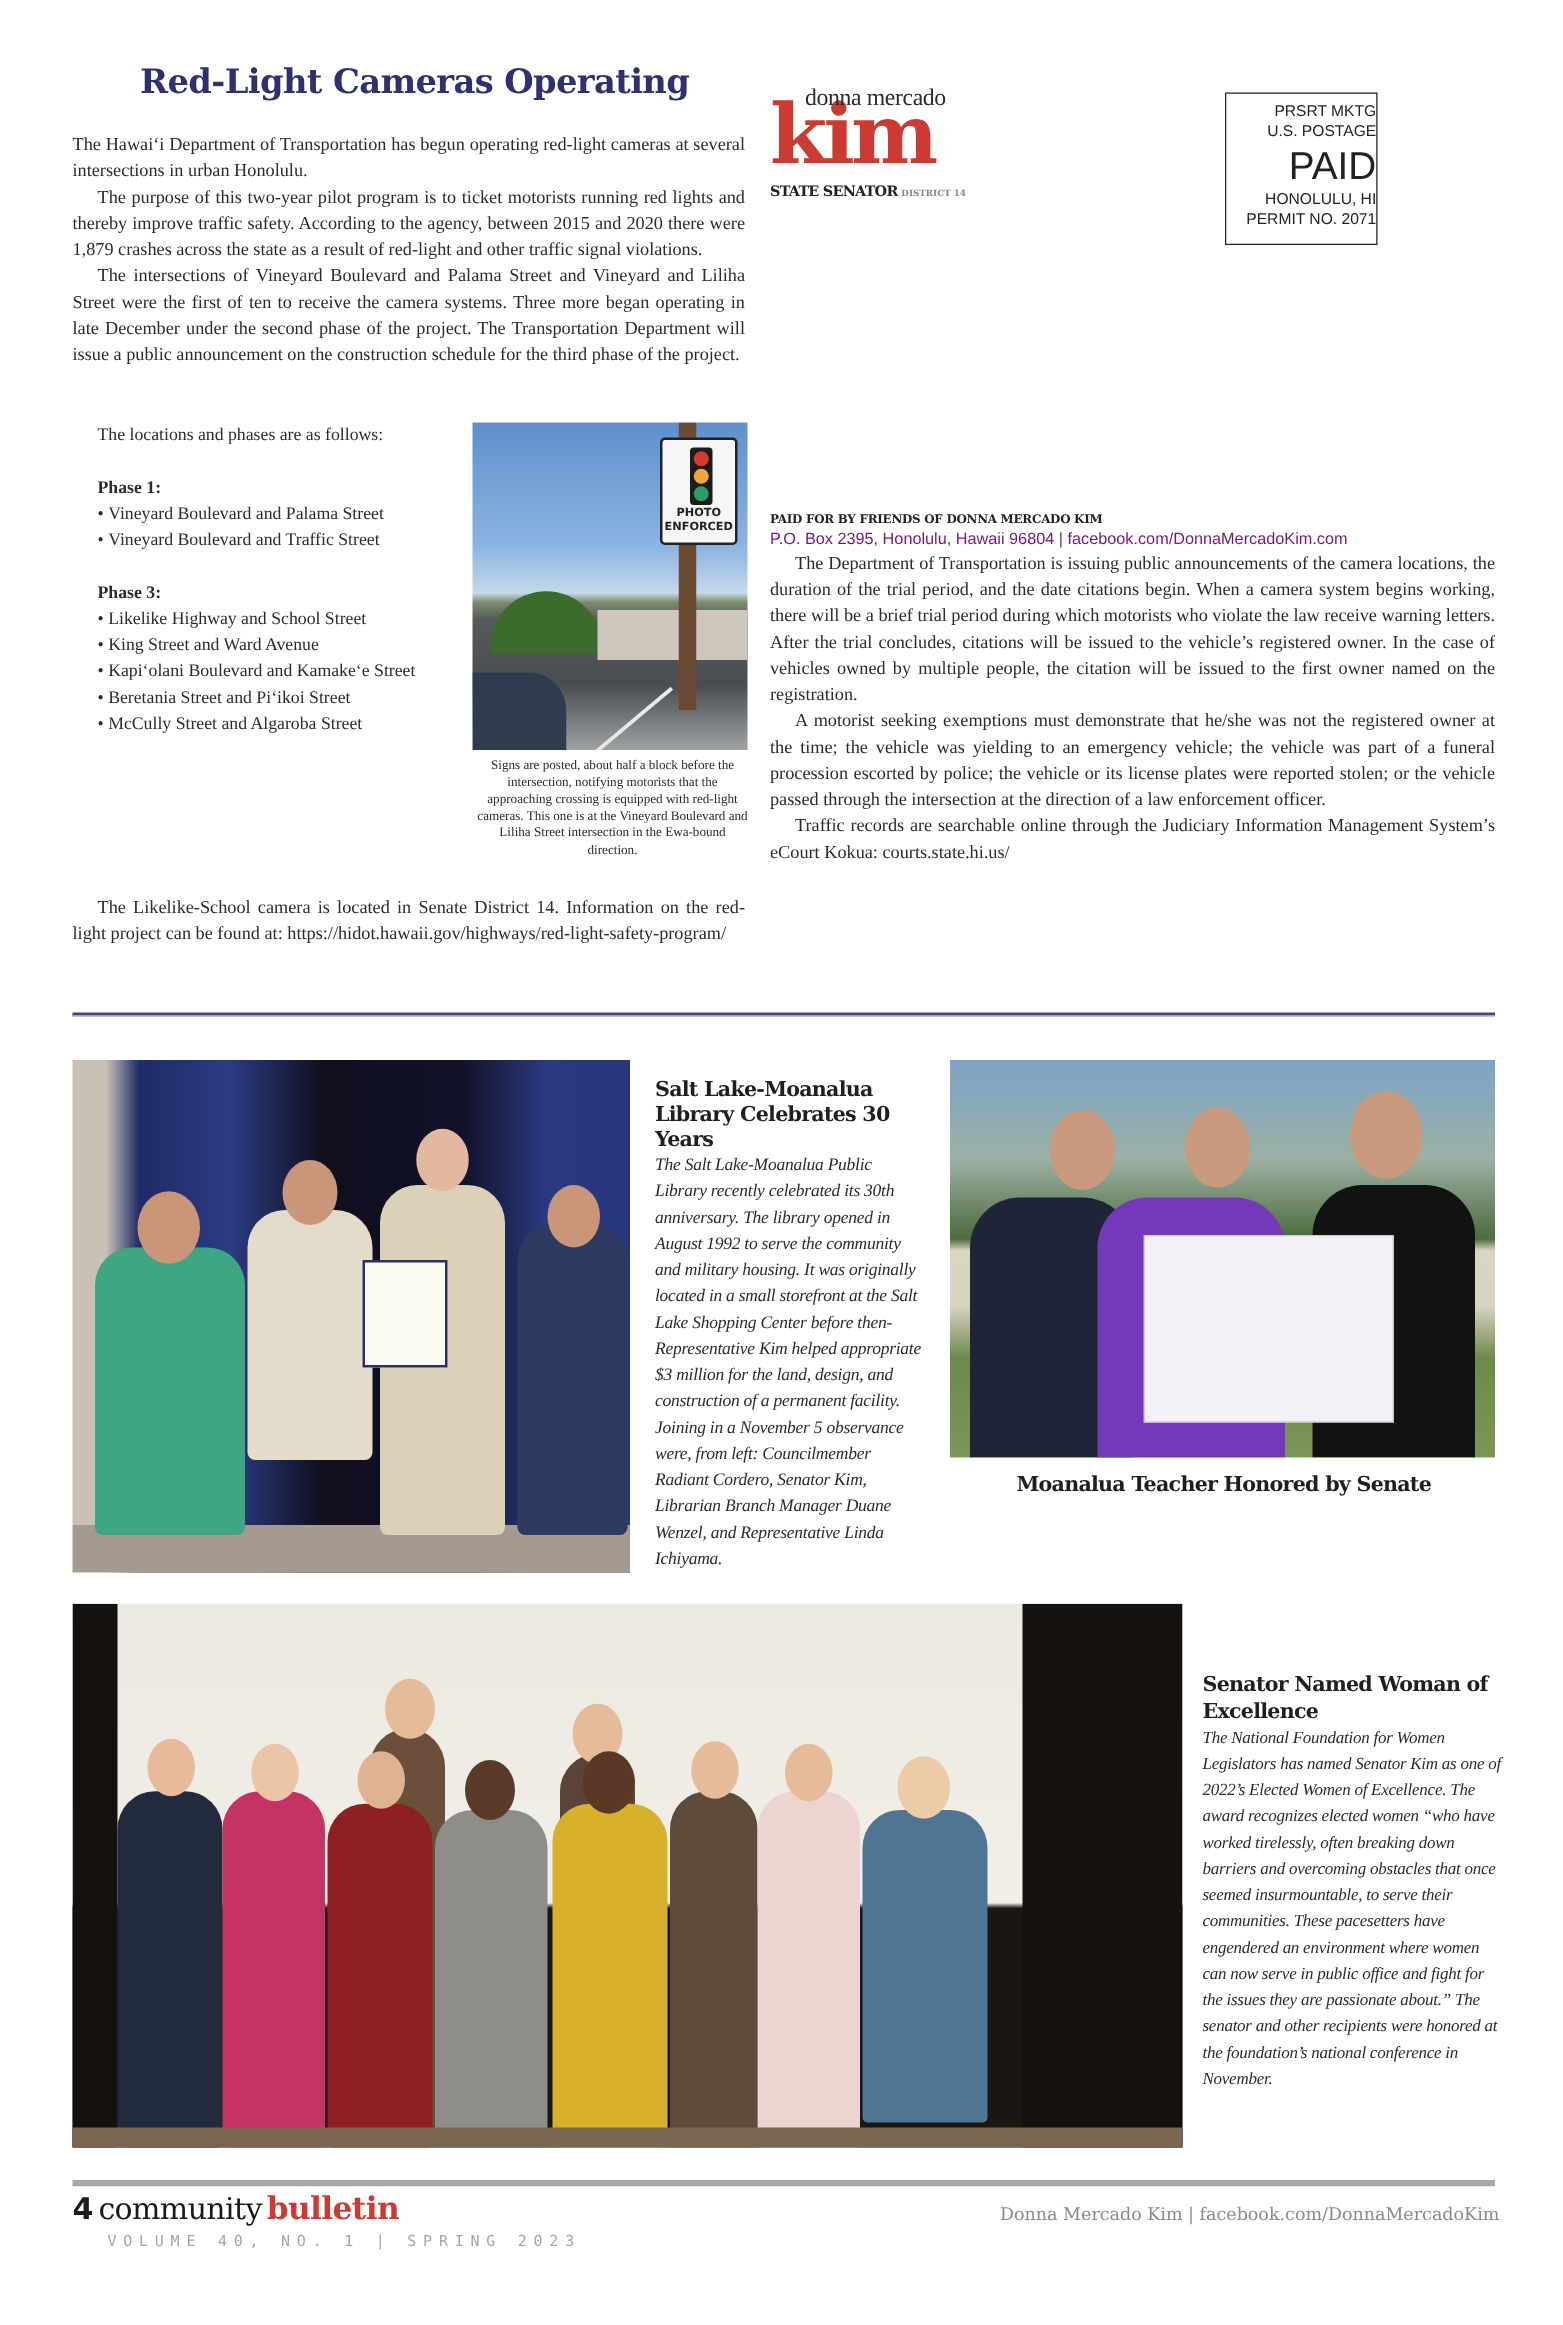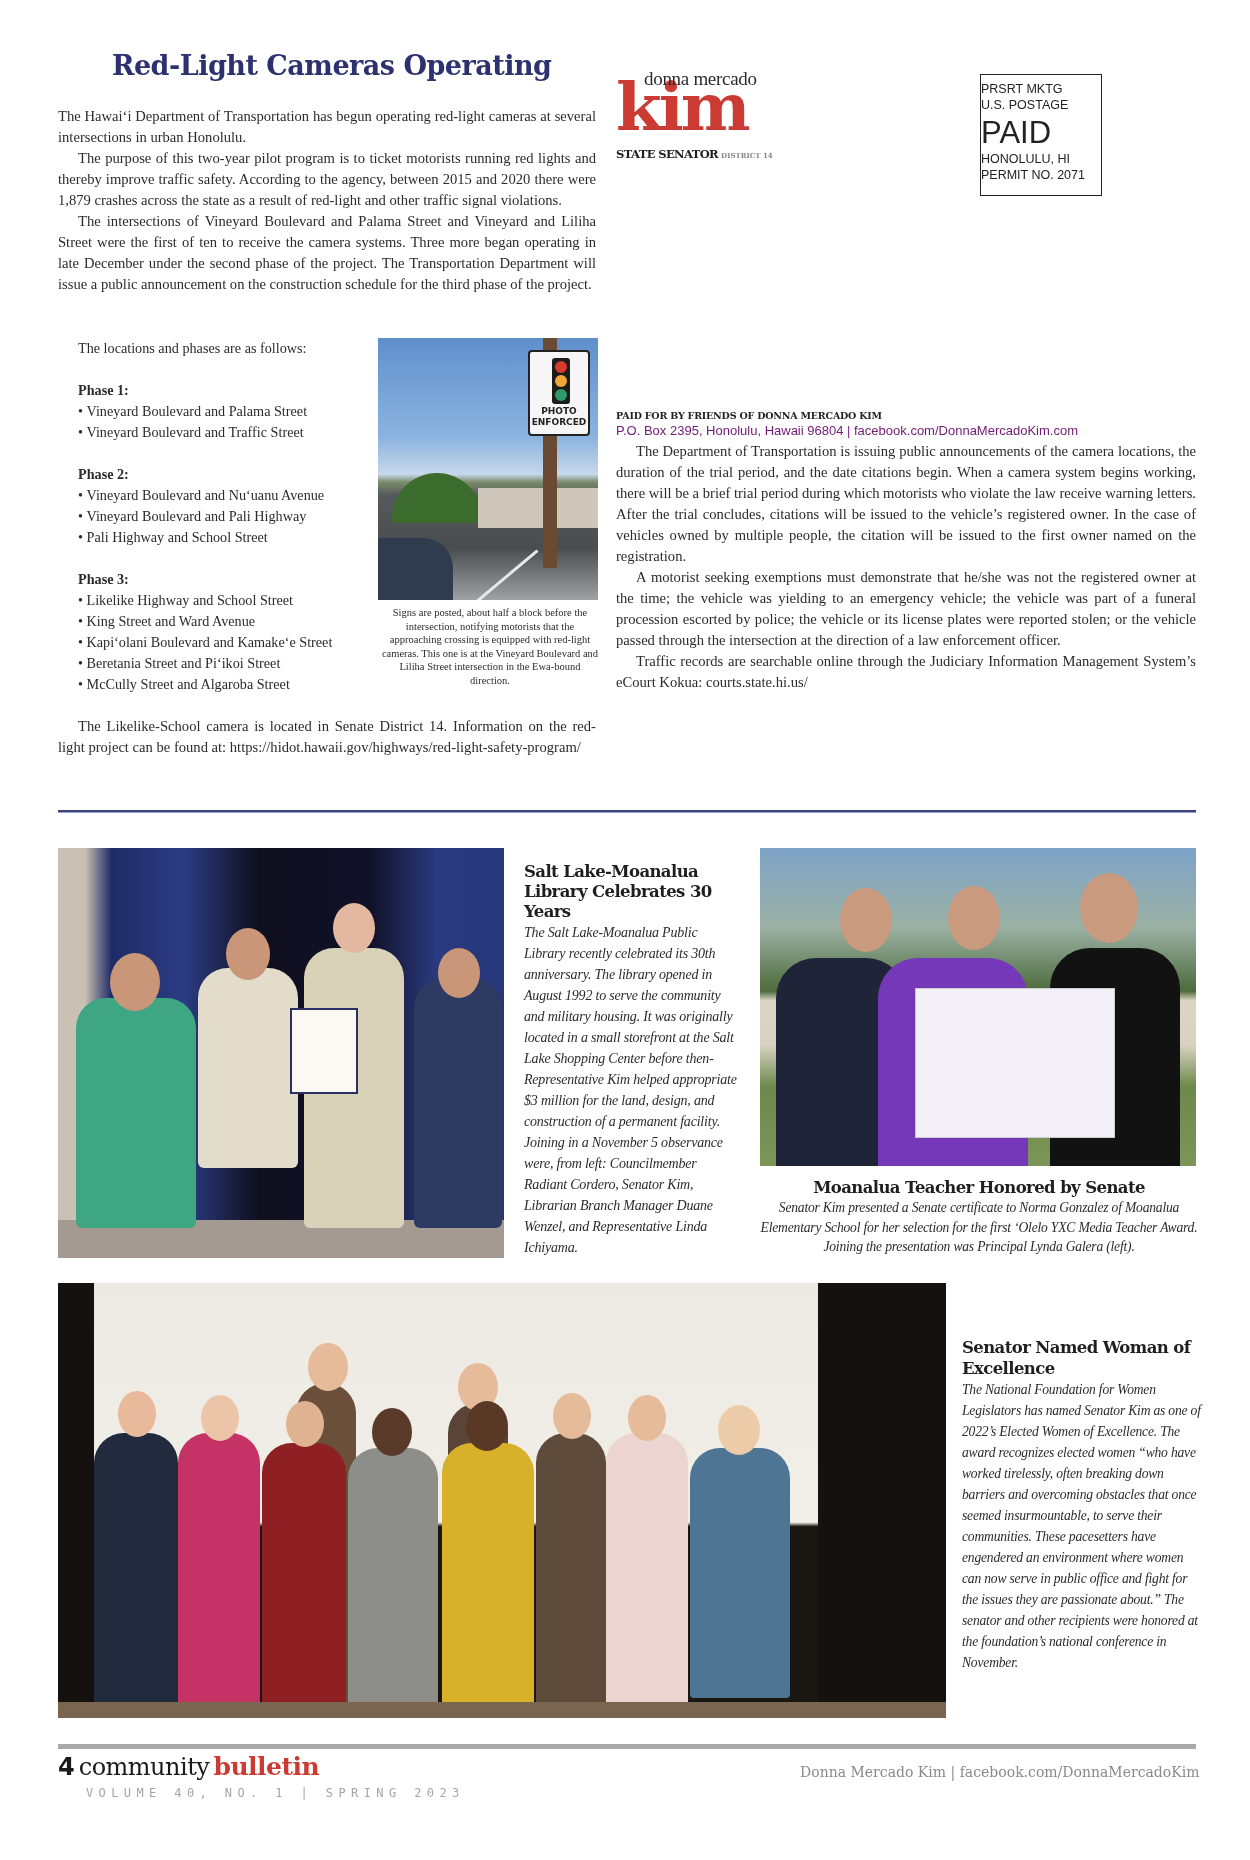--- a/index.html
+++ b/index.html
@@ -45,21 +45,21 @@
 
   
   .logo { left: 616px; top: 68px; width: 190px; height: 92px; }
   .logo .donna { position: absolute; left: 28px; top: 0; font-family: "Liberation Serif", serif; font-size: 19px; color: #2b2b2b; letter-spacing: -0.3px; }
   .logo .kim { position: absolute; left: 0; top: 6px; font-family: "DejaVu Serif", serif; font-weight: bold; font-size: 66px; line-height: 66px; color: #cc3b33; letter-spacing: -3px; }
   .logo .senator { position: absolute; left: 0; top: 76px; white-space: nowrap; }
   .logo .senator .s1 { font-family: "DejaVu Serif", serif; font-weight: bold; font-size: 11.5px; color: #222; letter-spacing: -0.6px; }
   .logo .senator .s2 { font-family: "DejaVu Serif", serif; font-weight: bold; font-size: 7px; color: #888; margin-left: 3px; }
 
   
-  .postage { left: 980px; top: 74px; width: 122px; height: 122px; border: 1.5px solid #222; text-align: left; font-family: "Liberation Sans", sans-serif; color: #222; padding-top: 6px; }
+  .postage { left: 980px; top: 74px; width: 122px; height: 122px; border: 1.5px solid #222; text-align: right; font-family: "Liberation Sans", sans-serif; color: #222; padding-top: 6px; }
   .postage .l { font-size: 12.5px; line-height: 16px; }
   .postage .paid { font-size: 31px; line-height: 36px; margin: 2px 0 0; }
 
   
   .paidfor { left: 616px; top: 373px; width: 590px; margin-top: 37px; }
   .paidfor .t1 { font-family: "DejaVu Serif", serif; font-weight: bold; font-size: 9.5px; color: #222; letter-spacing: -0.2px; }
   .paidfor .t2 { font-family: "Liberation Sans", sans-serif; font-size: 13px; color: #701a75; margin-top: 2px; }
 
   .col-right { left: 616px; top: 441px; width: 580px; }
 
@@ -121,26 +121,20 @@
   <p>The purpose of this two-year pilot program is to ticket motorists running red lights and thereby improve traffic safety. According to the agency, between 2015 and 2020 there were 1,879 crashes across the state as a result of red-light and other traffic signal violations.</p>
   <p>The intersections of Vineyard Boulevard and Palama Street and Vineyard and Liliha Street were the first of ten to receive the camera systems. Three more began operating in late December under the second phase of the project. The Transportation Department will issue a public announcement on the construction schedule for the third phase of the project.</p>
 </div>
 
 <div class="abs locations-list">
   <div class="intro">The locations and phases are as follows:</div>
   <div class="phase-block">
     <div class="phase-heading">Phase 1:</div>
     <div class="phase-item">Vineyard Boulevard and Palama Street</div>
     <div class="phase-item">Vineyard Boulevard and Traffic Street</div>
-  </div>
-  <div class="phase-block">
-    <div class="phase-heading">Phase 2:</div>
-    <div class="phase-item">Vineyard Boulevard and Nuʻuanu Avenue</div>
-    <div class="phase-item">Vineyard Boulevard and Pali Highway</div>
-    <div class="phase-item">Pali Highway and School Street</div>
   </div>
   <div class="phase-block">
     <div class="phase-heading">Phase 3:</div>
     <div class="phase-item">Likelike Highway and School Street</div>
     <div class="phase-item">King Street and Ward Avenue</div>
     <div class="phase-item">Kapiʻolani Boulevard and Kamakeʻe Street</div>
     <div class="phase-item">Beretania Street and Piʻikoi Street</div>
     <div class="phase-item">McCully Street and Algaroba Street</div>
   </div>
 </div>
@@ -218,21 +212,20 @@
   <div class="head" style="left:80px; top:40px; width:52px; height:64px;"></div>
   <div class="p" style="left:118px; top:110px; width:150px; height:208px; background:#7438b8;"></div>
   <div class="head" style="left:188px; top:38px; width:52px; height:64px;"></div>
   <div class="p" style="left:290px; top:100px; width:130px; height:218px; background:#121212;"></div>
   <div class="head" style="left:320px; top:25px; width:58px; height:70px;"></div>
   <div class="cert" style="left:155px; top:140px; width:200px; height:150px;"></div>
 </div>
 
 <div class="abs teacher-story">
   <div class="story-title">Moanalua Teacher Honored by Senate</div>
-  <div class="story-body">Senator Kim presented a Senate certificate to Norma Gonzalez of Moanalua Elementary School for her selection for the first ‘Olelo YXC Media Teacher Award. Joining the presentation was Principal Lynda Galera (left).</div>
 </div>
 
 <div class="abs photo photo-women">
   <div class="curtain-l"></div>
   <div class="curtain-r"></div>
   <div class="p" style="left:238px; top:100px; width:60px; height:320px; background:#6b4f3a;"></div>
   <div class="head" style="left:250px; top:60px; width:40px; height:48px; background:#e5bb9a;"></div>
   <div class="p" style="left:390px; top:120px; width:60px; height:300px; background:#5a4438;"></div>
   <div class="head" style="left:400px; top:80px; width:40px; height:48px; background:#e5bb9a;"></div>
   <div class="p" style="left:36px; top:150px; width:84px; height:285px; background:#222a3e;"></div>

